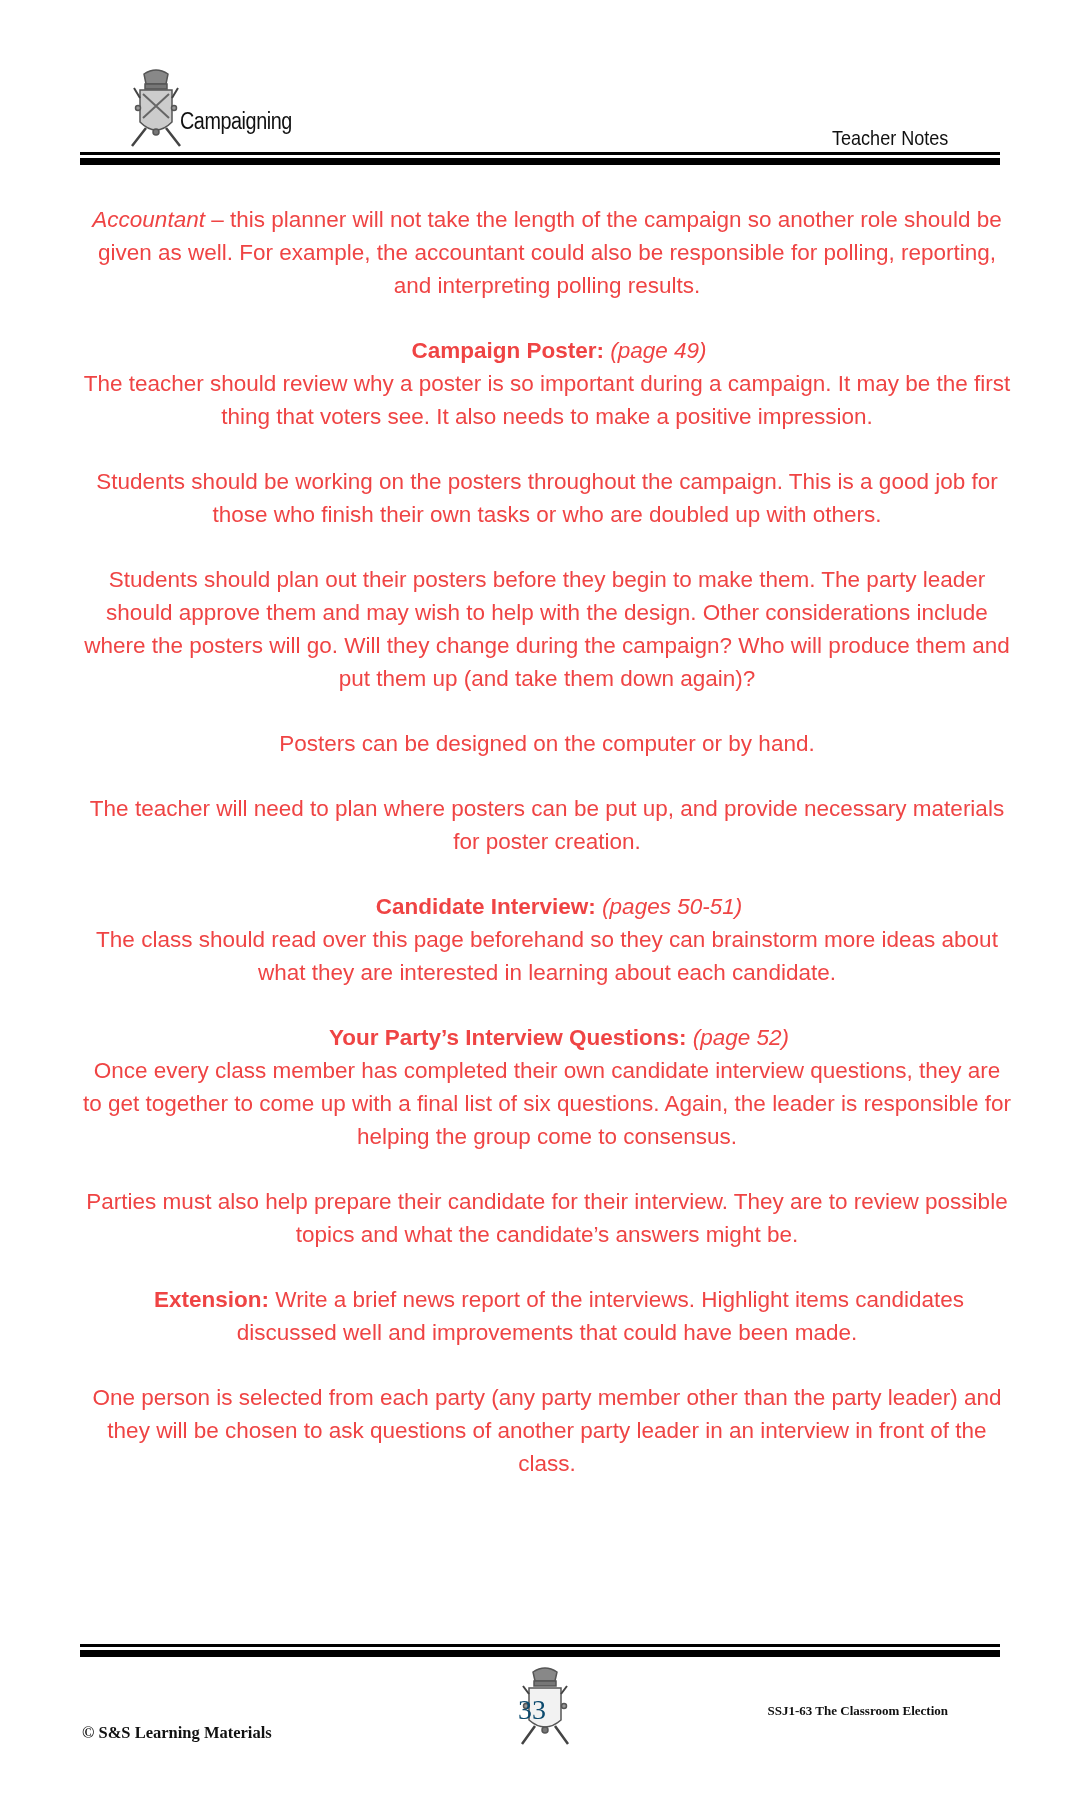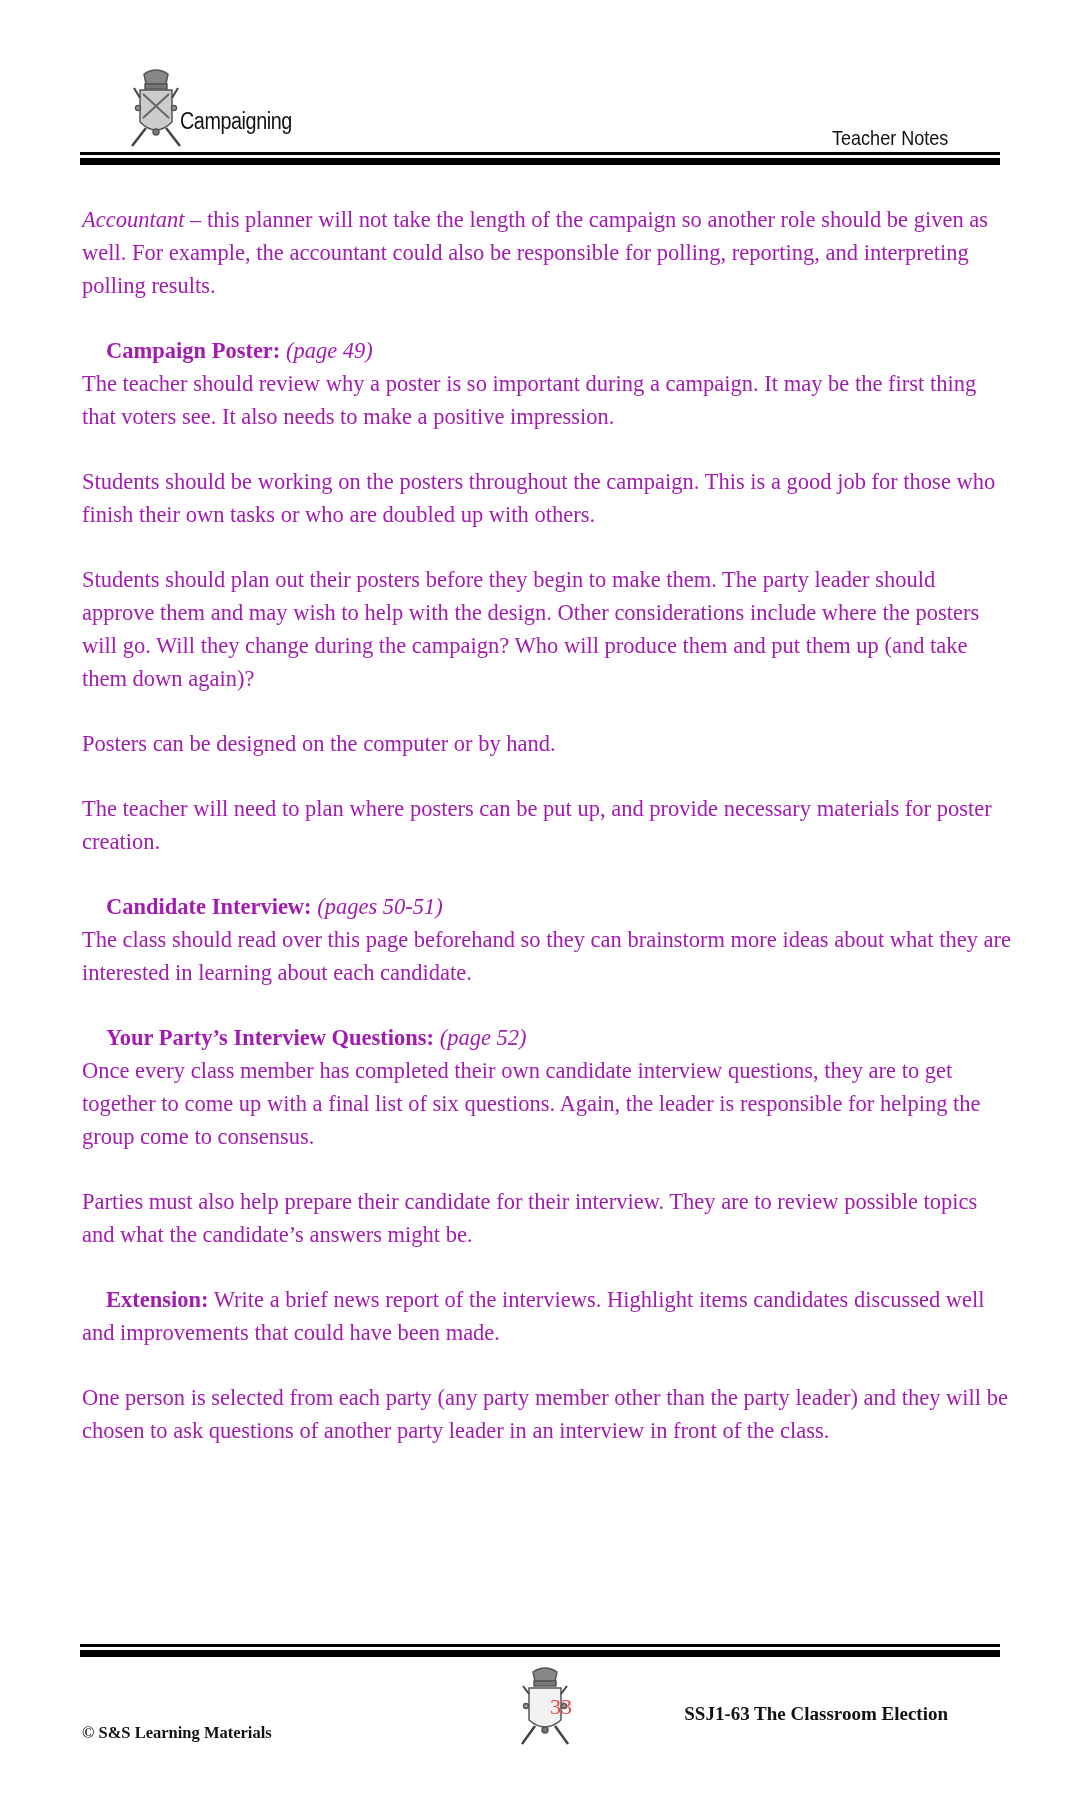--- a/index.html
+++ b/index.html
@@ -7,31 +7,31 @@
     .page { position: absolute; left: 0; top: 0; width: 1028px; height: 1804px; }
 
     
     .hdr-crest { position: absolute; left: 128px; top: 68px; width: 56px; height: 84px; }
     .hdr-title { position: absolute; left: 180px; top: 108px; font-family: "Liberation Sans", sans-serif; font-size: 23px; letter-spacing: -0.5px; transform: scaleX(0.86); transform-origin: left; color: #111; }
     .hdr-right { position: absolute; right: 80px; top: 126px; font-family: "Liberation Sans", sans-serif; font-size: 21px; transform: scaleX(0.86); transform-origin: right; color: #111; }
     .rule-thin { position: absolute; left: 80px; width: 920px; height: 3px; background: #000; }
     .rule-thick { position: absolute; left: 80px; width: 920px; height: 7px; background: #000; }
 
     
-    .content { position: absolute; left: 82px; top: 203px; width: 930px; font-family: Liberation Serif, serif; font-size: 22.5px; line-height: 33px; color: #a21caf; }
+    .content { position: absolute; left: 82px; top: 203px; width: 930px; font-family: Liberation Sans, sans-serif; font-size: 22.5px; line-height: 33px; color: #ef4444; text-align: center; }
     .content p { margin: 0 0 32px 0; }
     .content .b { font-weight: bold; margin-left: 24px; }
     .content .i { font-style: italic; }
     .head-line { display: block; }
 
     
     .ftr-left { position: absolute; left: 82px; top: 1703px; font-family: "Liberation Serif", serif; font-weight: bold; font-size: 16.5px; color: #111; margin-top: 20px; }
-    .ftr-right { position: absolute; right: 80px; top: 1703px; font-family: "Liberation Serif", serif; font-weight: bold; font-size: 19px; color: #111; }
+    .ftr-right { position: absolute; right: 80px; top: 1703px; font-family: "Liberation Serif", serif; font-weight: bold; font-size: 13px; color: #111; }
     .ftr-crest { position: absolute; left: 518px; top: 1664px; width: 54px; height: 84px; }
-    .page-num { position: absolute; left: 518px; top: 1694px; width: 54px; text-align: right; font-family: "Liberation Serif", serif; font-size: 22px; color: #ef4444; }
+    .page-num { position: absolute; left: 518px; top: 1694px; width: 54px; text-align: left; font-family: "Liberation Serif", serif; font-size: 28px; color: #0c4a6e; }
   </style>
 </head>
 <body>
 
 <div class="page">
 
   <svg class="hdr-crest" viewBox="0 0 56 84">
     <g fill="none" stroke="#555" stroke-width="1.5">
       <path d="M16 6 Q28 -2 40 6 L38 16 L18 16 Z" fill="#888"></path>
       <rect x="17" y="16" width="22" height="5" fill="#777"></rect>

